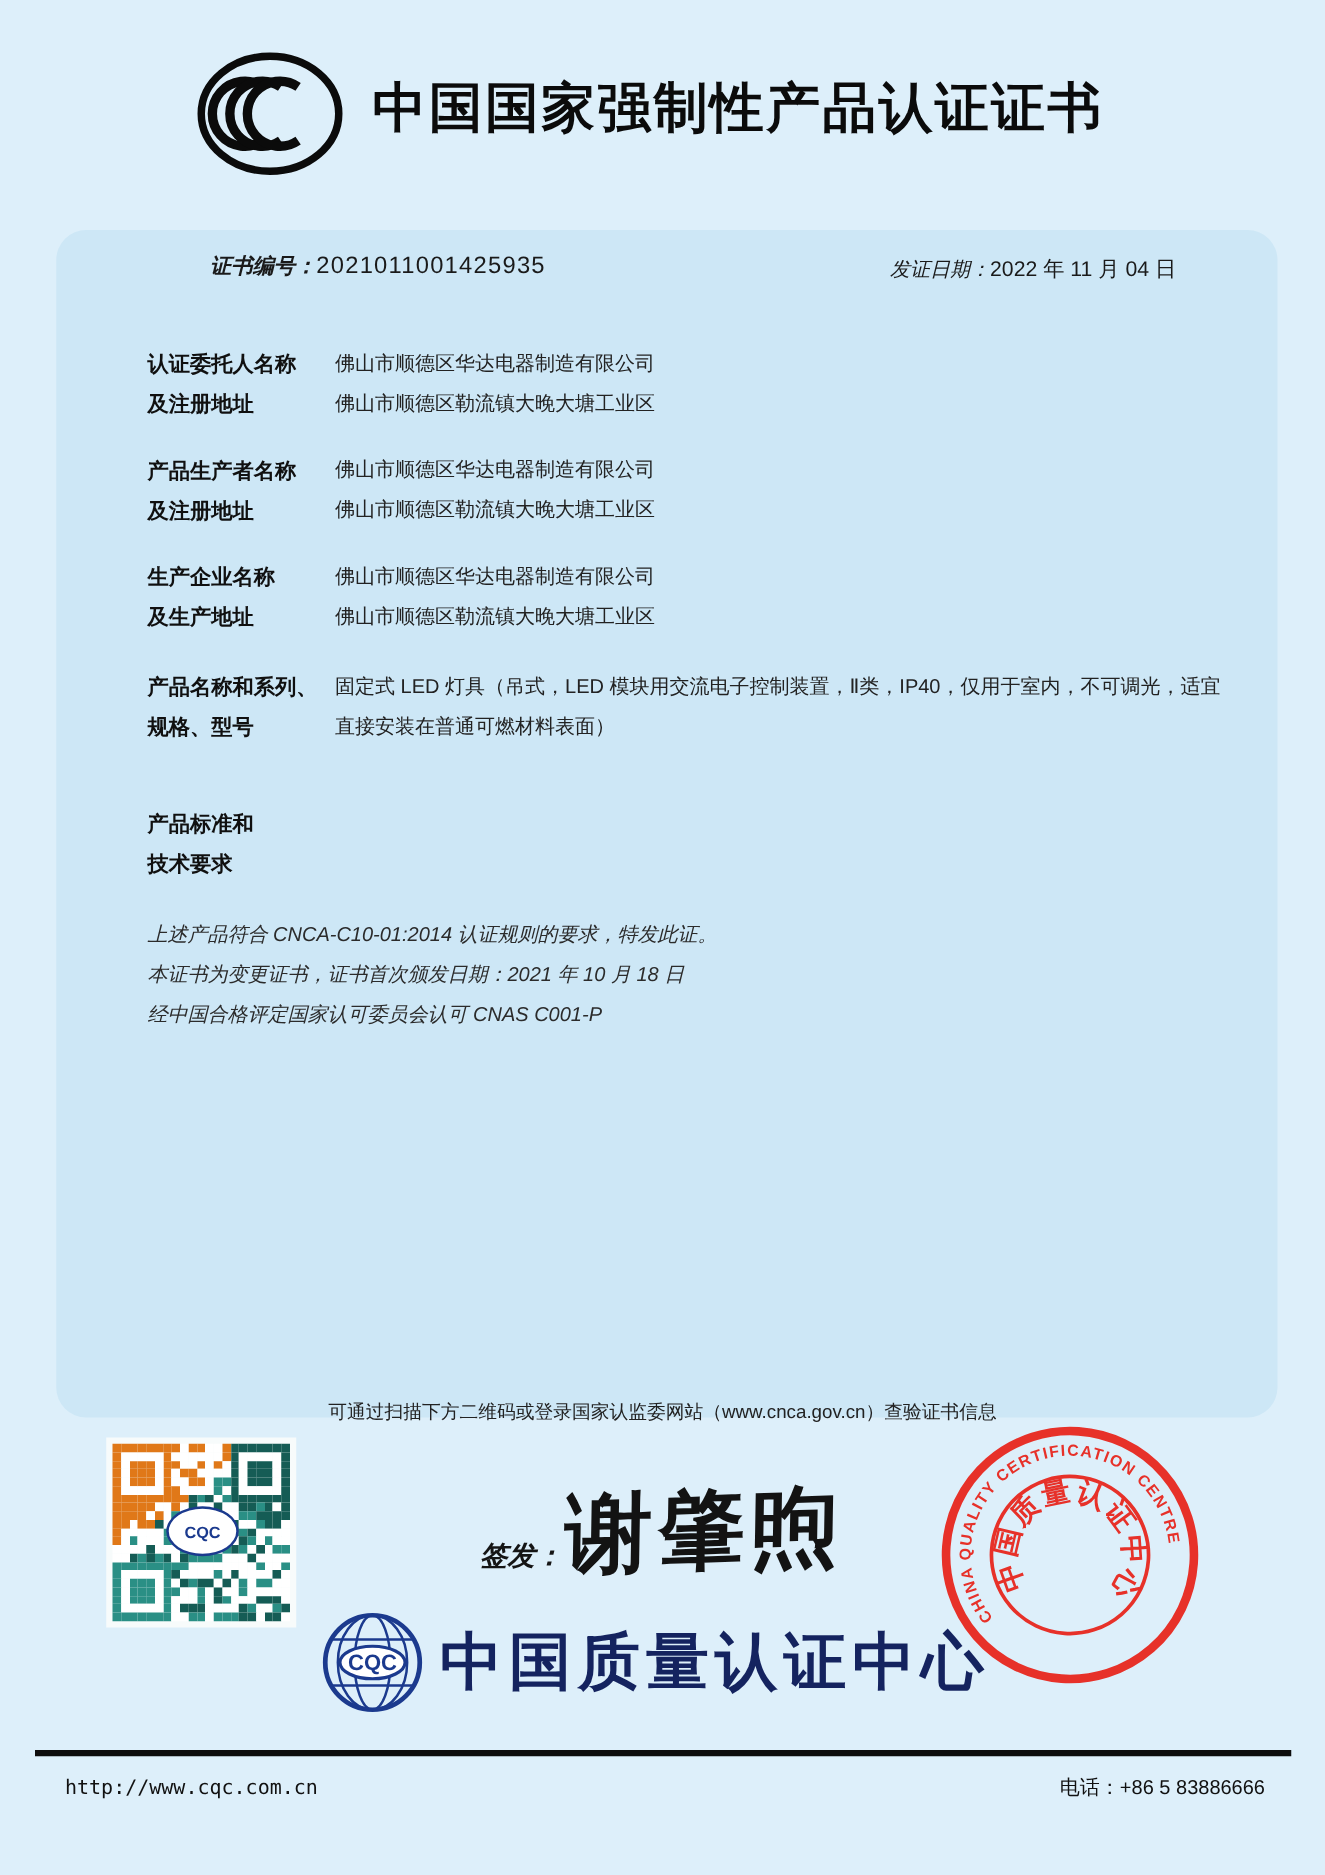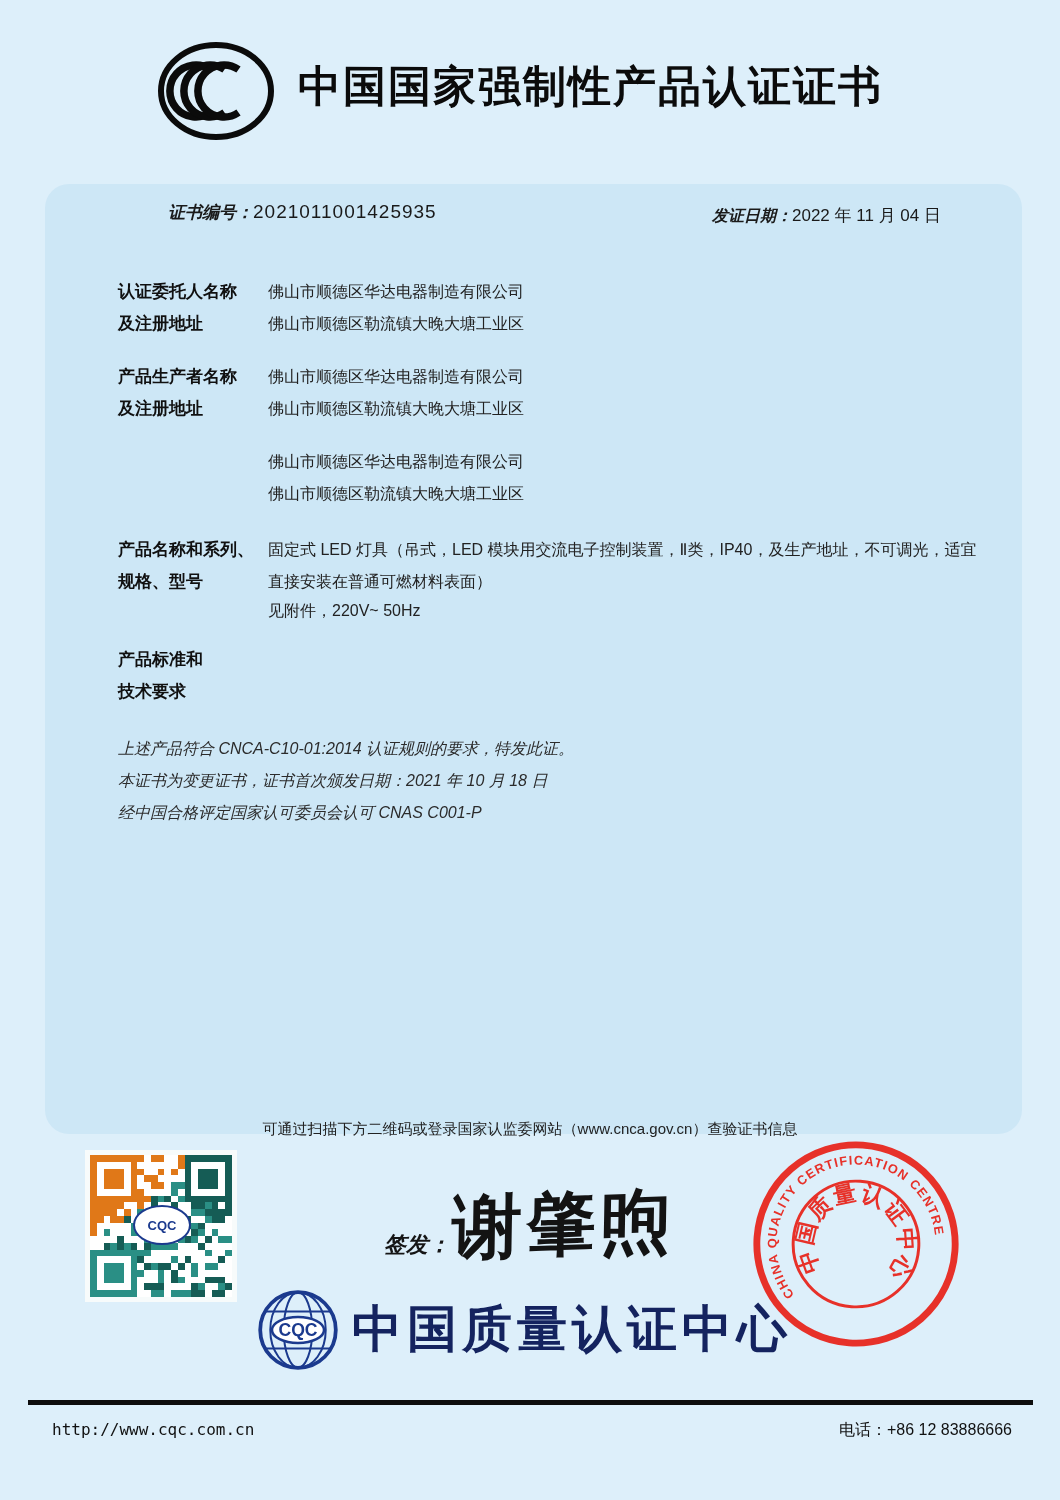--- a/index.html
+++ b/index.html
@@ -17,21 +17,21 @@
   .ccc-logo { left:156px; top:40px; width:120px; height:102px; }
 
   
   .panel { left:45px; top:184px; width:977px; height:950px; border-radius:24px; background:var(--panel-bg,#cde7f6); }
 
   
   .cert-no { left:168px; top:201px; font-size:17px; }
   .cert-no b { font-weight:700; font-style:italic; }
   .cert-no span { font-size:19px; letter-spacing:1px; }
   .dates { left:712px; top:200px; font-size:16px; line-height:32px; }
-  .dates b { font-weight:700; font-style:italic; }
+  .dates b { font-weight:400; font-style:italic; }
   .dates span { font-size:17px; }
 
   
   .flabel { left:118px; width:150px; font-size:17px; font-weight:700; line-height:32px; color:#101010; }
   .fvalue { left:268px; width:720px; font-size:16px; line-height:32px; color:#222; }
   .fvalue .tight { line-height:26px; display:block; }
 
   .statements { left:118px; top:733px; width:820px; font-size:16px; line-height:32px; color:#2b2b2b; font-style:italic; }
 
   .hint { left:0; top:1120px; width:1060px; text-align:center; font-size:15px; color:#222; }
@@ -92,33 +92,36 @@
 
   <div class="abs flabel" style="top:361px">
     <div>产品生产者名称</div>
     <div>及注册地址</div>
   </div>
   <div class="abs fvalue" style="top:361px">
     <div>佛山市顺德区华达电器制造有限公司</div>
     <div>佛山市顺德区勒流镇大晚大塘工业区</div>
   </div>
 
+  <div class="abs flabel" style="top:446px">
+    <div>生产企业名称</div>
+    <div>及生产地址</div>
+  </div>
   <div class="abs fvalue" style="top:446px">
     <div>佛山市顺德区华达电器制造有限公司</div>
     <div>佛山市顺德区勒流镇大晚大塘工业区</div>
   </div>
 
   <div class="abs flabel" style="top:534px">
     <div>产品名称和系列、</div>
     <div>规格、型号</div>
   </div>
   <div class="abs fvalue" style="top:534px">
-    <div>固定式 LED 灯具（吊式，LED 模块用交流电子控制装置，Ⅱ类，IP40，及生产地址，不可调光，适宜</div>
+    <div>固定式 LED 灯具（吊式，LED 模块用交流电子控制装置，Ⅱ类，IP40，仅用于室内，不可调光，适宜</div>
     <div>直接安装在普通可燃材料表面）</div>
-    <span class="tight">见附件，220V~ 50Hz</span>
   </div>
 
   <div class="abs flabel" style="top:644px">
     <div>产品标准和</div>
     <div>技术要求</div>
   </div>
 
   <div class="abs statements">
     <div>上述产品符合 CNCA-C10-01:2014 认证规则的要求，特发此证。</div>
     <div>本证书为变更证书，证书首次颁发日期：2021 年 10 月 18 日</div>
@@ -605,15 +608,15 @@
         <textPath href="#sealArcOut" startOffset="2">CHINA QUALITY CERTIFICATION CENTRE</textPath>
       </text>
       <text font-family="Liberation Sans, sans-serif" font-size="23" font-weight="bold" letter-spacing="2" fill="#e8231a" stroke="none">
         <textPath href="#sealArcIn" startOffset="4">中国质量认证中心</textPath>
       </text>
     </g>
   </svg>
 
   <div class="abs footer-line"></div>
   <div class="abs footer-url">http://www.cqc.com.cn</div>
-  <div class="abs footer-phone"><span>电话：</span><span>+86 12 83886666</span></div>
+  <div class="abs footer-phone"><span>电话：</span><span>+86 5 83886666</span></div>
 
 </div>
 
 </body></html>

